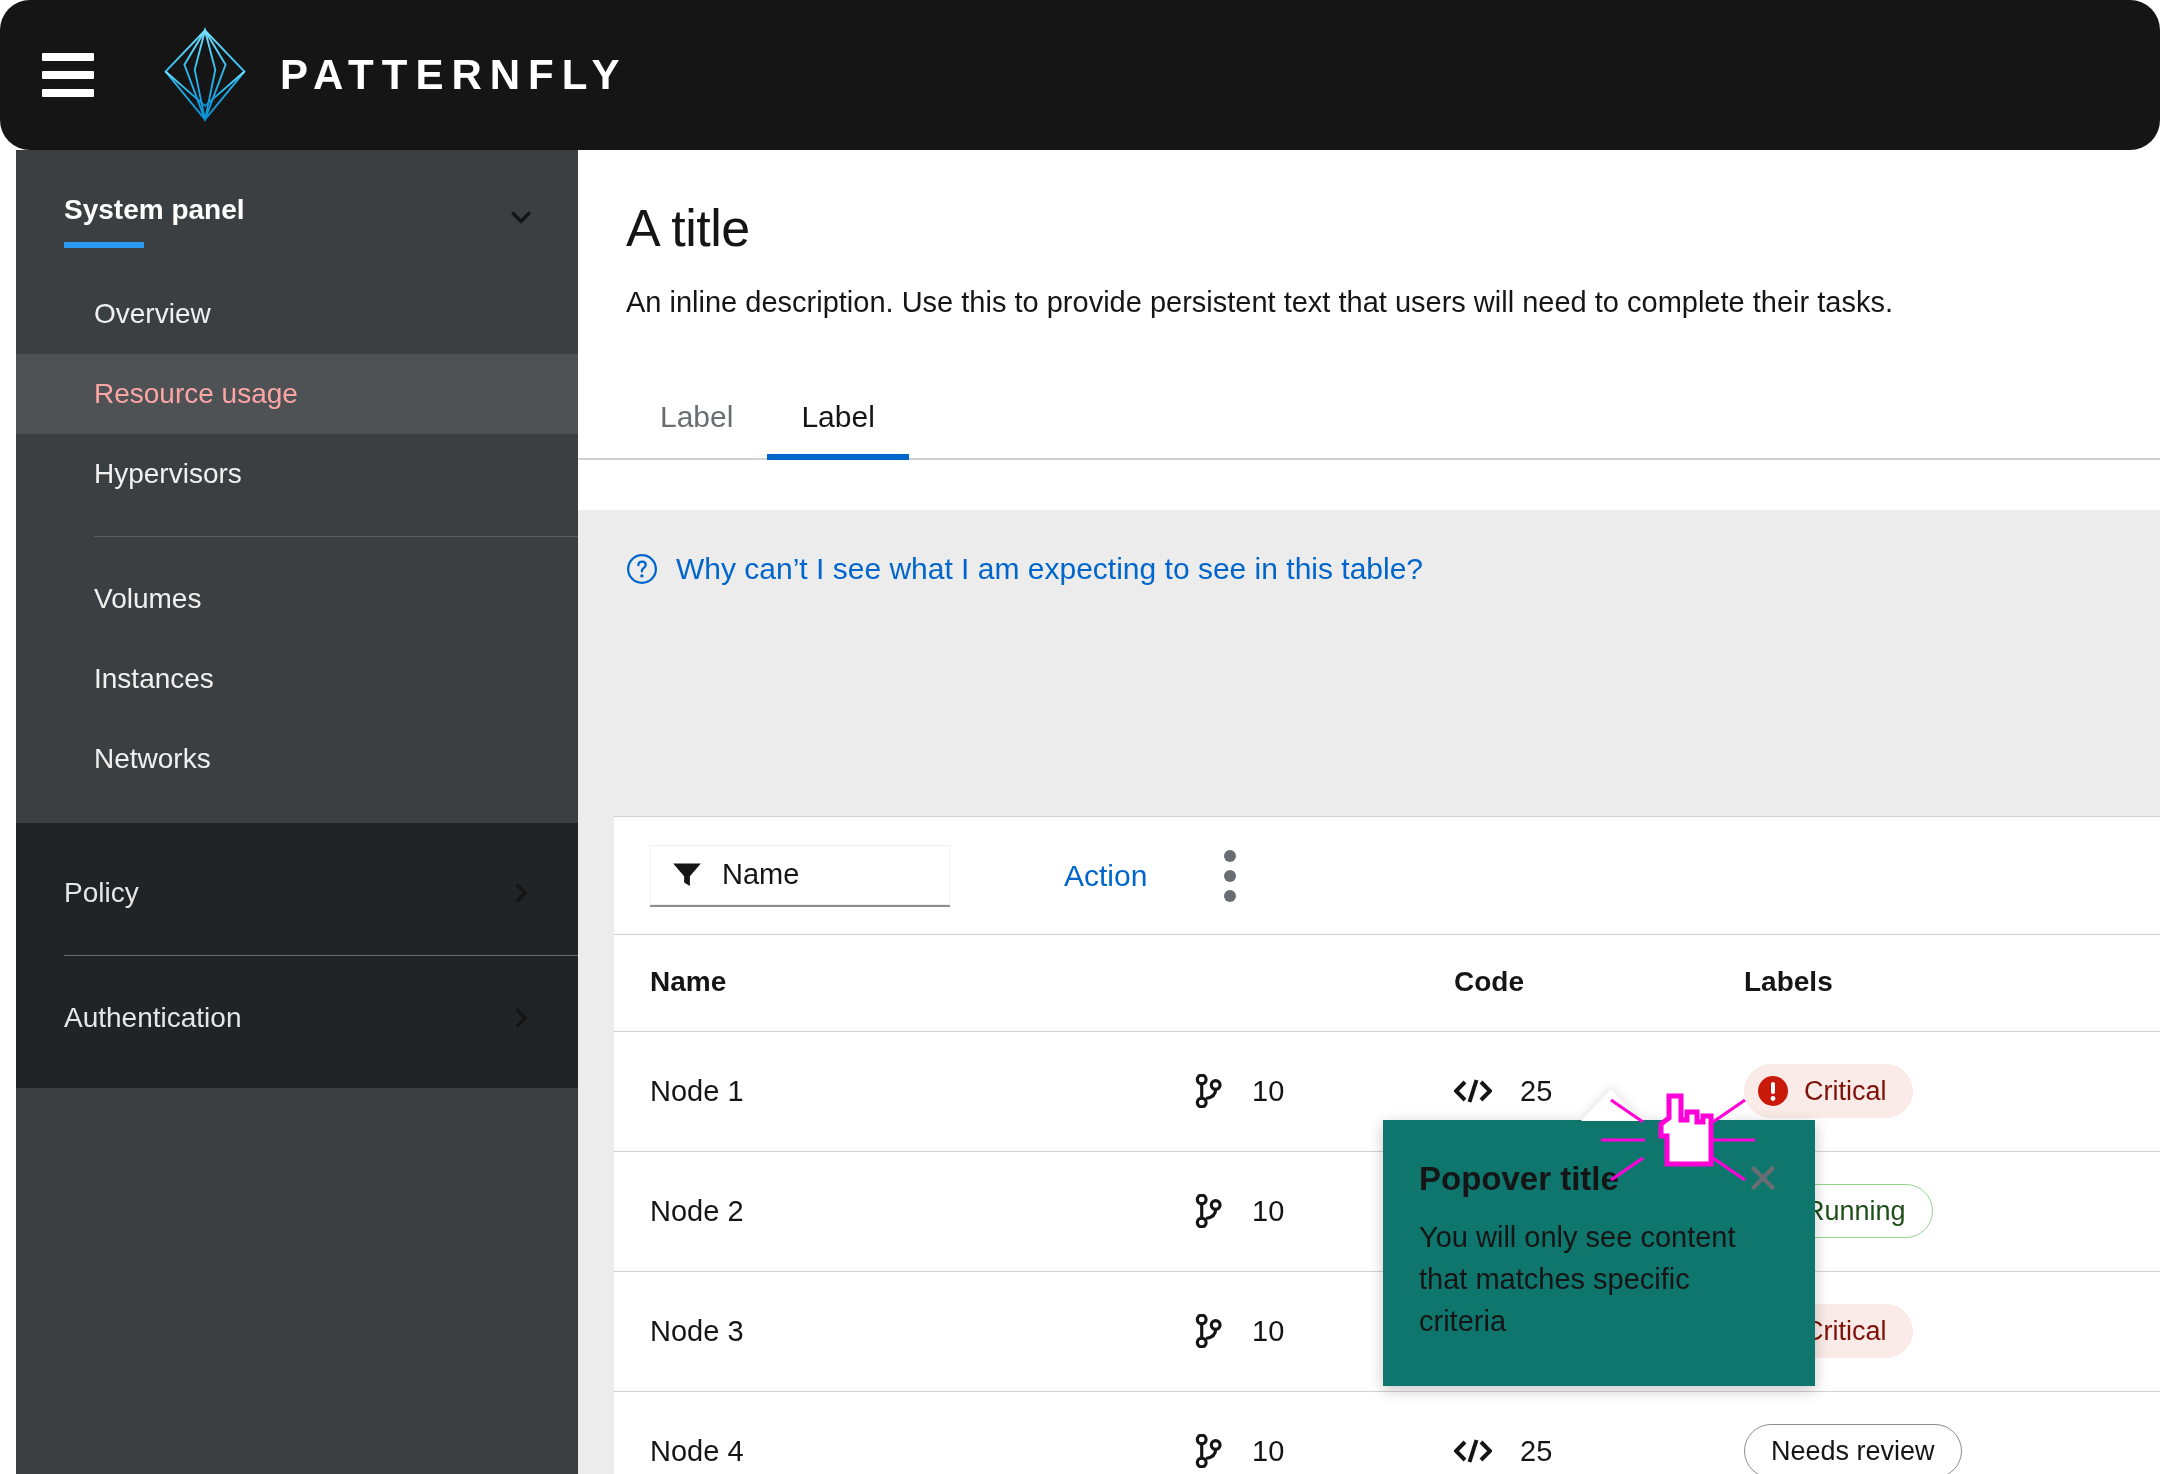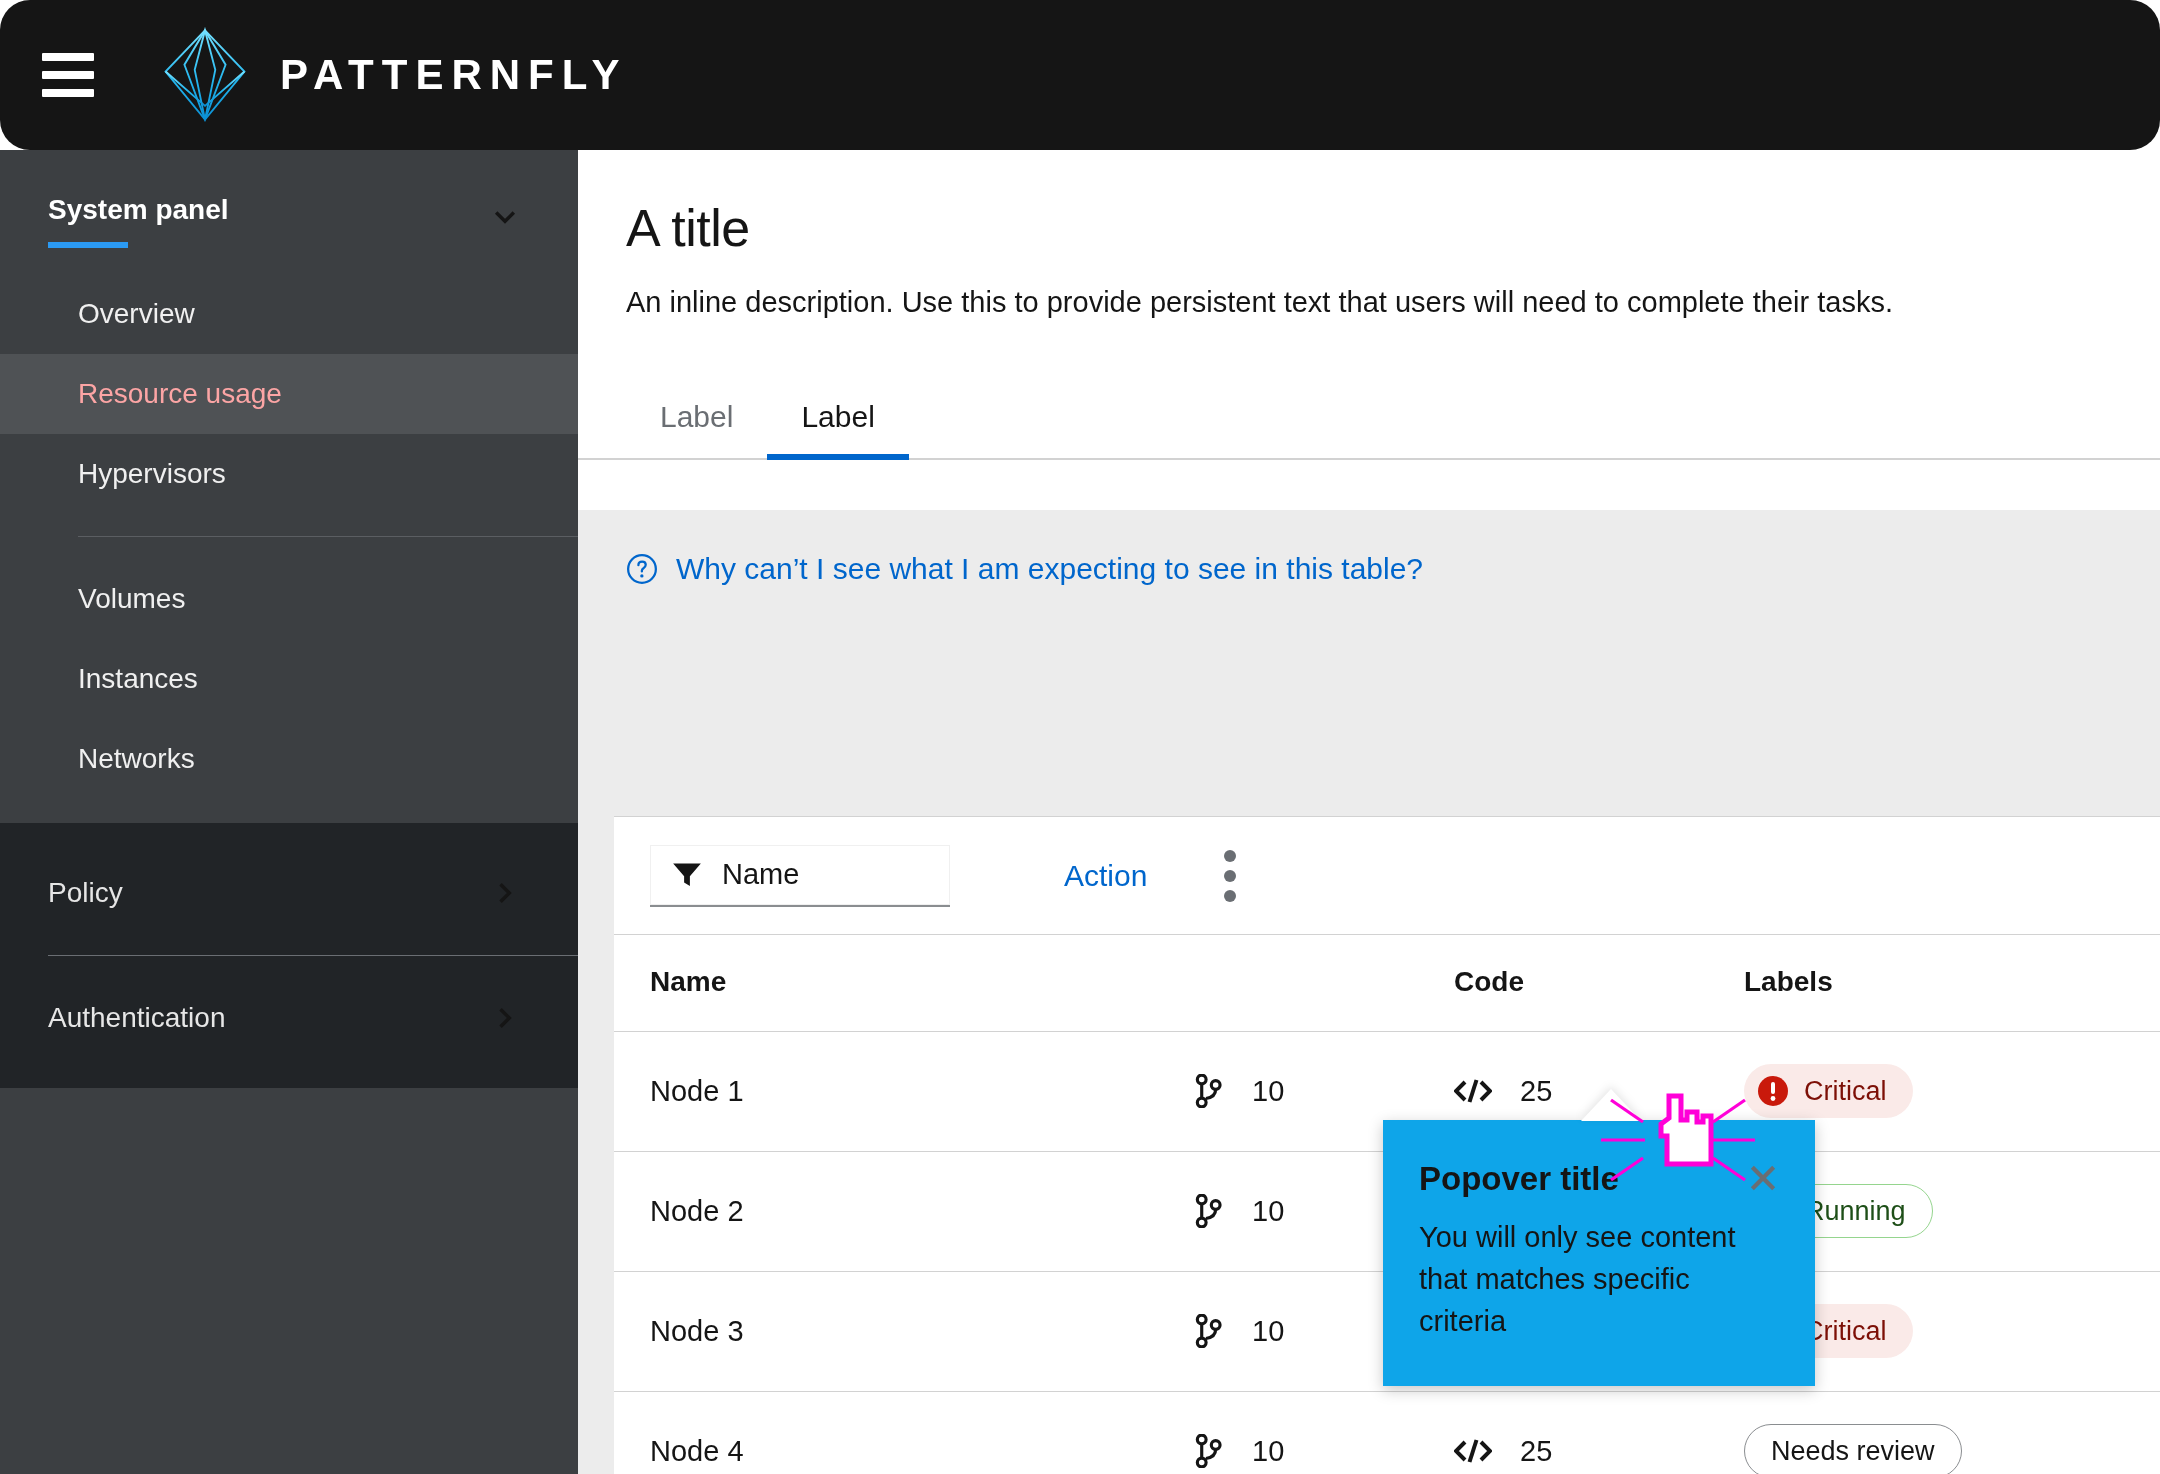--- a/index.html
+++ b/index.html
@@ -29,21 +29,21 @@
   }
   #brand { display: flex; align-items: center; margin-left: 68px; }
   #brand-logo { width: 86px; height: 96px; }
   #brand-wordmark {
     color: #ffffff; font-size: 42px; font-weight: 700;
     letter-spacing: 8px; margin-left: 32px;
   }
 
   
   #sidebar {
-    position: absolute; top: 150px; left: 0;
+    position: absolute; top: 150px; left: 16px;
     width: 578px; height: 1324px;
     background: #3c3f42;
     color: #ffffff;
   }
   .nav-section-dark { background: #212427; }
 
   .nav-group-title {
     position: relative;
     padding: 44px 60px 0 48px;
     font-size: 28px; font-weight: 700; color: #ffffff;
@@ -172,21 +172,21 @@
   }
   .badge .bicon { width: 34px; height: 34px; flex: none; }
   .badge-critical { background: #faeae8; color: #7d1007; padding-left: 12px; }
   .badge-running  { background: #ffffff; color: #1e4f18; border: 1px solid #95d58e; }
   .badge-plain    { background: #ffffff; color: #151515; border: 1px solid #8a8d90; padding: 0 26px; }
 
   
   #popover {
     position: absolute; left: 805px; top: 610px;
     width: 432px;
-    background: #0ea5e9;
+    background: #0f766e;
     box-shadow: 0 4px 14px rgba(3,3,3,0.22);
     padding: 40px 38px 44px 36px;
     z-index: 40;
   }
   #popover-arrow {
     position: absolute; left: 1003px; top: 579px;
     width: 0; height: 0;
     border-left: 30px solid transparent;
     border-right: 30px solid transparent;
     border-bottom: 32px solid #ffffff;

